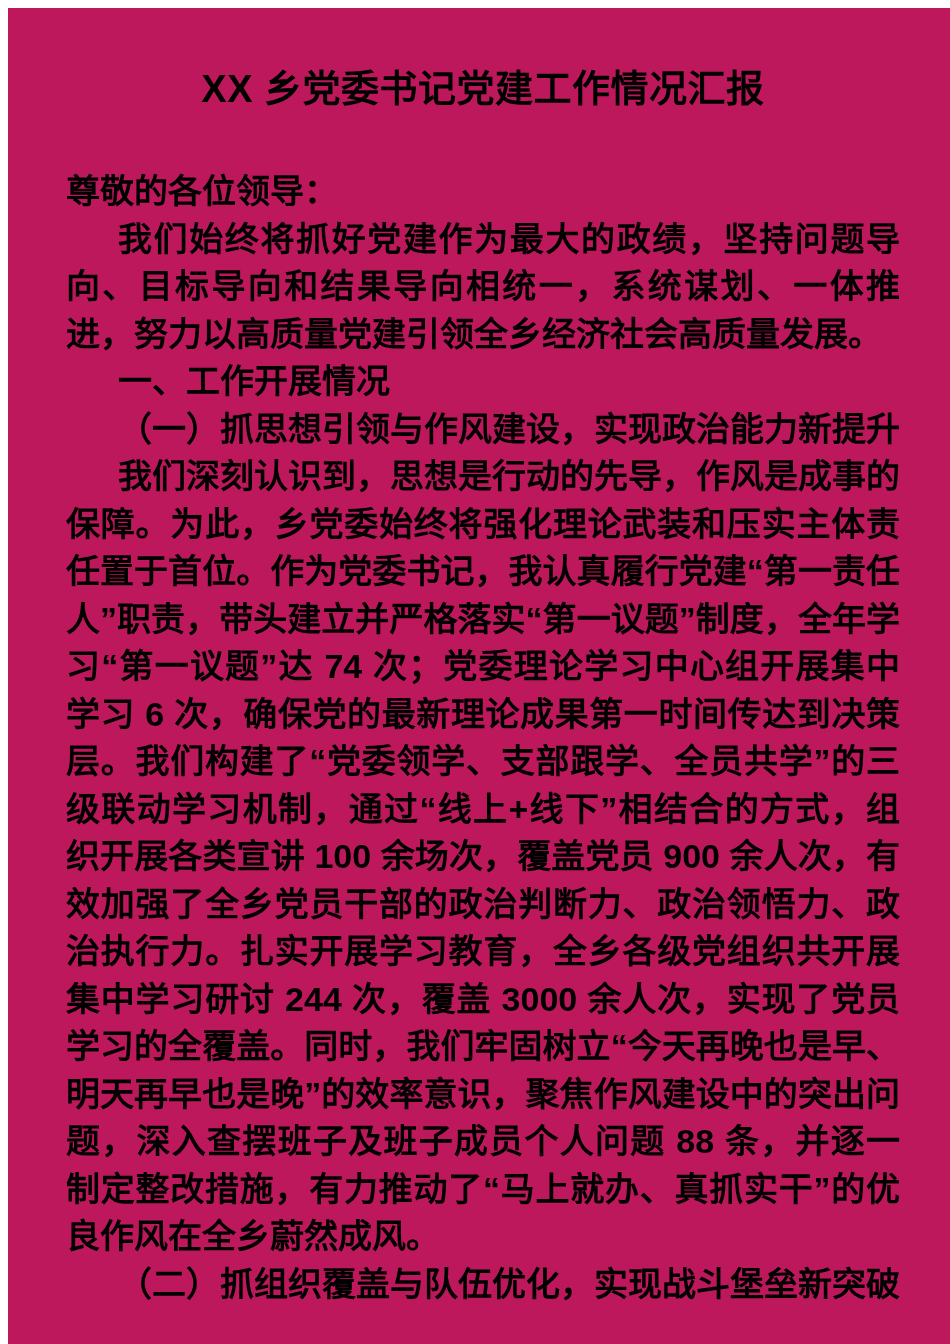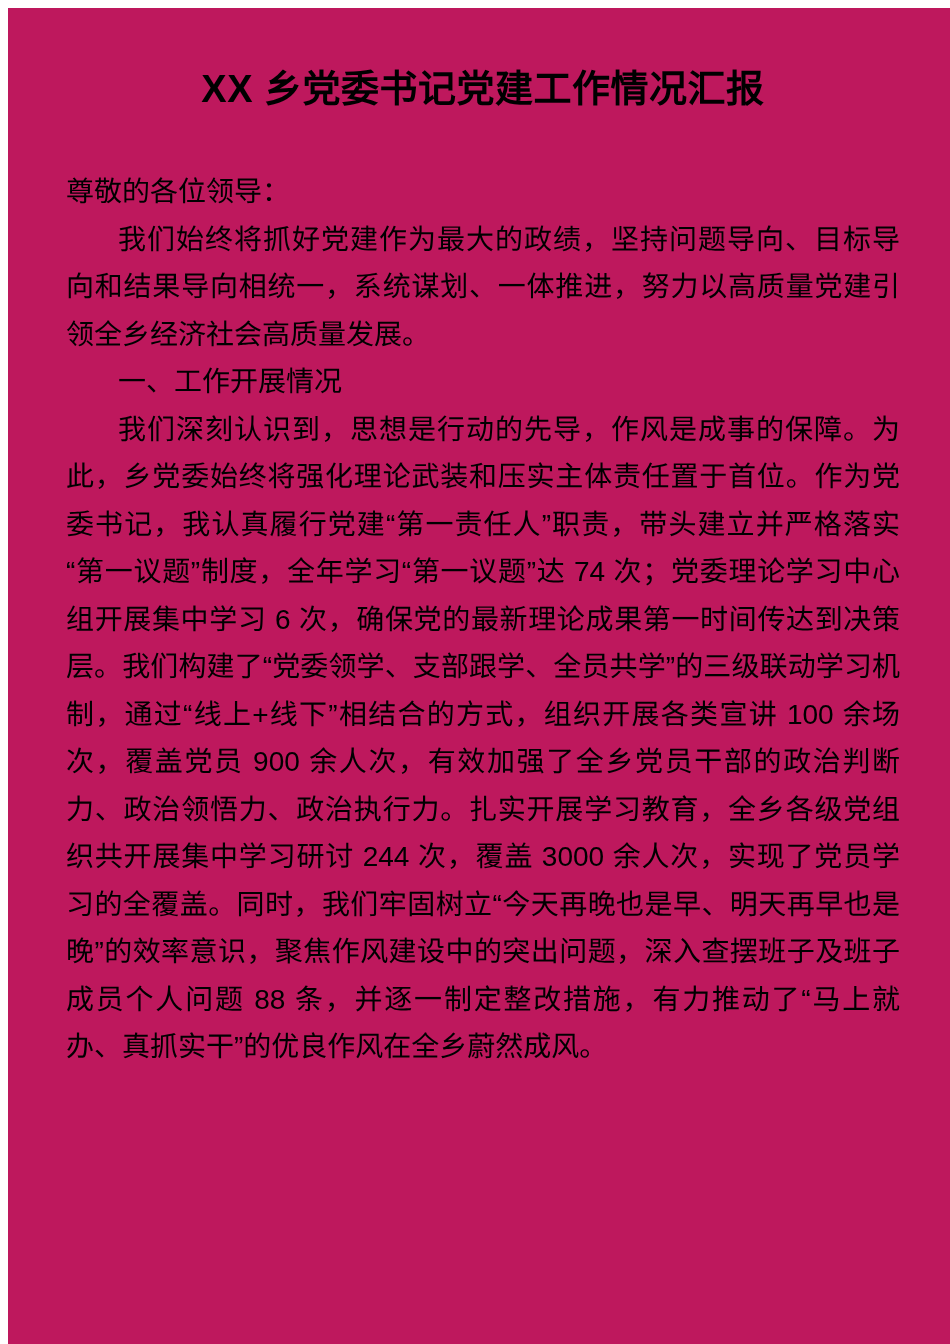--- a/index.html
+++ b/index.html
@@ -23,23 +23,23 @@
     margin: 0 0 48px 0;
     font-size: 38px;
     line-height: 62px;
     font-weight: 600;
     text-align: center;
     letter-spacing: 0.5px;
     white-space: nowrap;
   }
   .doc-body p {
     margin: 0;
-    font-size: 28px;
+    font-size: 34px;
     line-height: 47.5px;
-    font-weight: normal;
+    font-weight: bold;
     text-align: justify;
     text-justify: inter-ideograph;
     word-break: normal;
     color: #000000;
   }
   .doc-body p.indent {
     text-indent: 52px;
   }
   .doc-body p.salutation {
     text-indent: 0;
@@ -52,17 +52,19 @@
   <h1 class="doc-title">XX 乡党委书记党建工作情况汇报</h1>
 
   <div class="doc-body">
     <p class="salutation">尊敬的各位领导：</p>
 
 
     <p class="indent">我们始终将抓好党建作为最大的政绩，坚持问题导向、目标导向和结果导向相统一，系统谋划、一体推进，努力以高质量党建引领全乡经济社会高质量发展。</p>
 
     <p class="indent">一、工作开展情况</p>
 
+    <p class="indent">（一）抓思想引领与作风建设，实现政治能力新提升</p>
 
     <p class="indent">我们深刻认识到，思想是行动的先导，作风是成事的保障。为此，乡党委始终将强化理论武装和压实主体责任置于首位。作为党委书记，我认真履行党建“第一责任人”职责，带头建立并严格落实“第一议题”制度，全年学习“第一议题”达 74 次；党委理论学习中心组开展集中学习 6 次，确保党的最新理论成果第一时间传达到决策层。我们构建了“党委领学、支部跟学、全员共学”的三级联动学习机制，通过“线上+线下”相结合的方式，组织开展各类宣讲 100 余场次，覆盖党员 900 余人次，有效加强了全乡党员干部的政治判断力、政治领悟力、政治执行力。扎实开展学习教育，全乡各级党组织共开展集中学习研讨 244 次，覆盖 3000 余人次，实现了党员学习的全覆盖。同时，我们牢固树立“今天再晚也是早、明天再早也是晚”的效率意识，聚焦作风建设中的突出问题，深入查摆班子及班子成员个人问题 88 条，并逐一制定整改措施，有力推动了“马上就办、真抓实干”的优良作风在全乡蔚然成风。</p>
 
+    <p class="indent">（二）抓组织覆盖与队伍优化，实现战斗堡垒新突破</p>
   </div>
 </div>
 
 </body></html>

